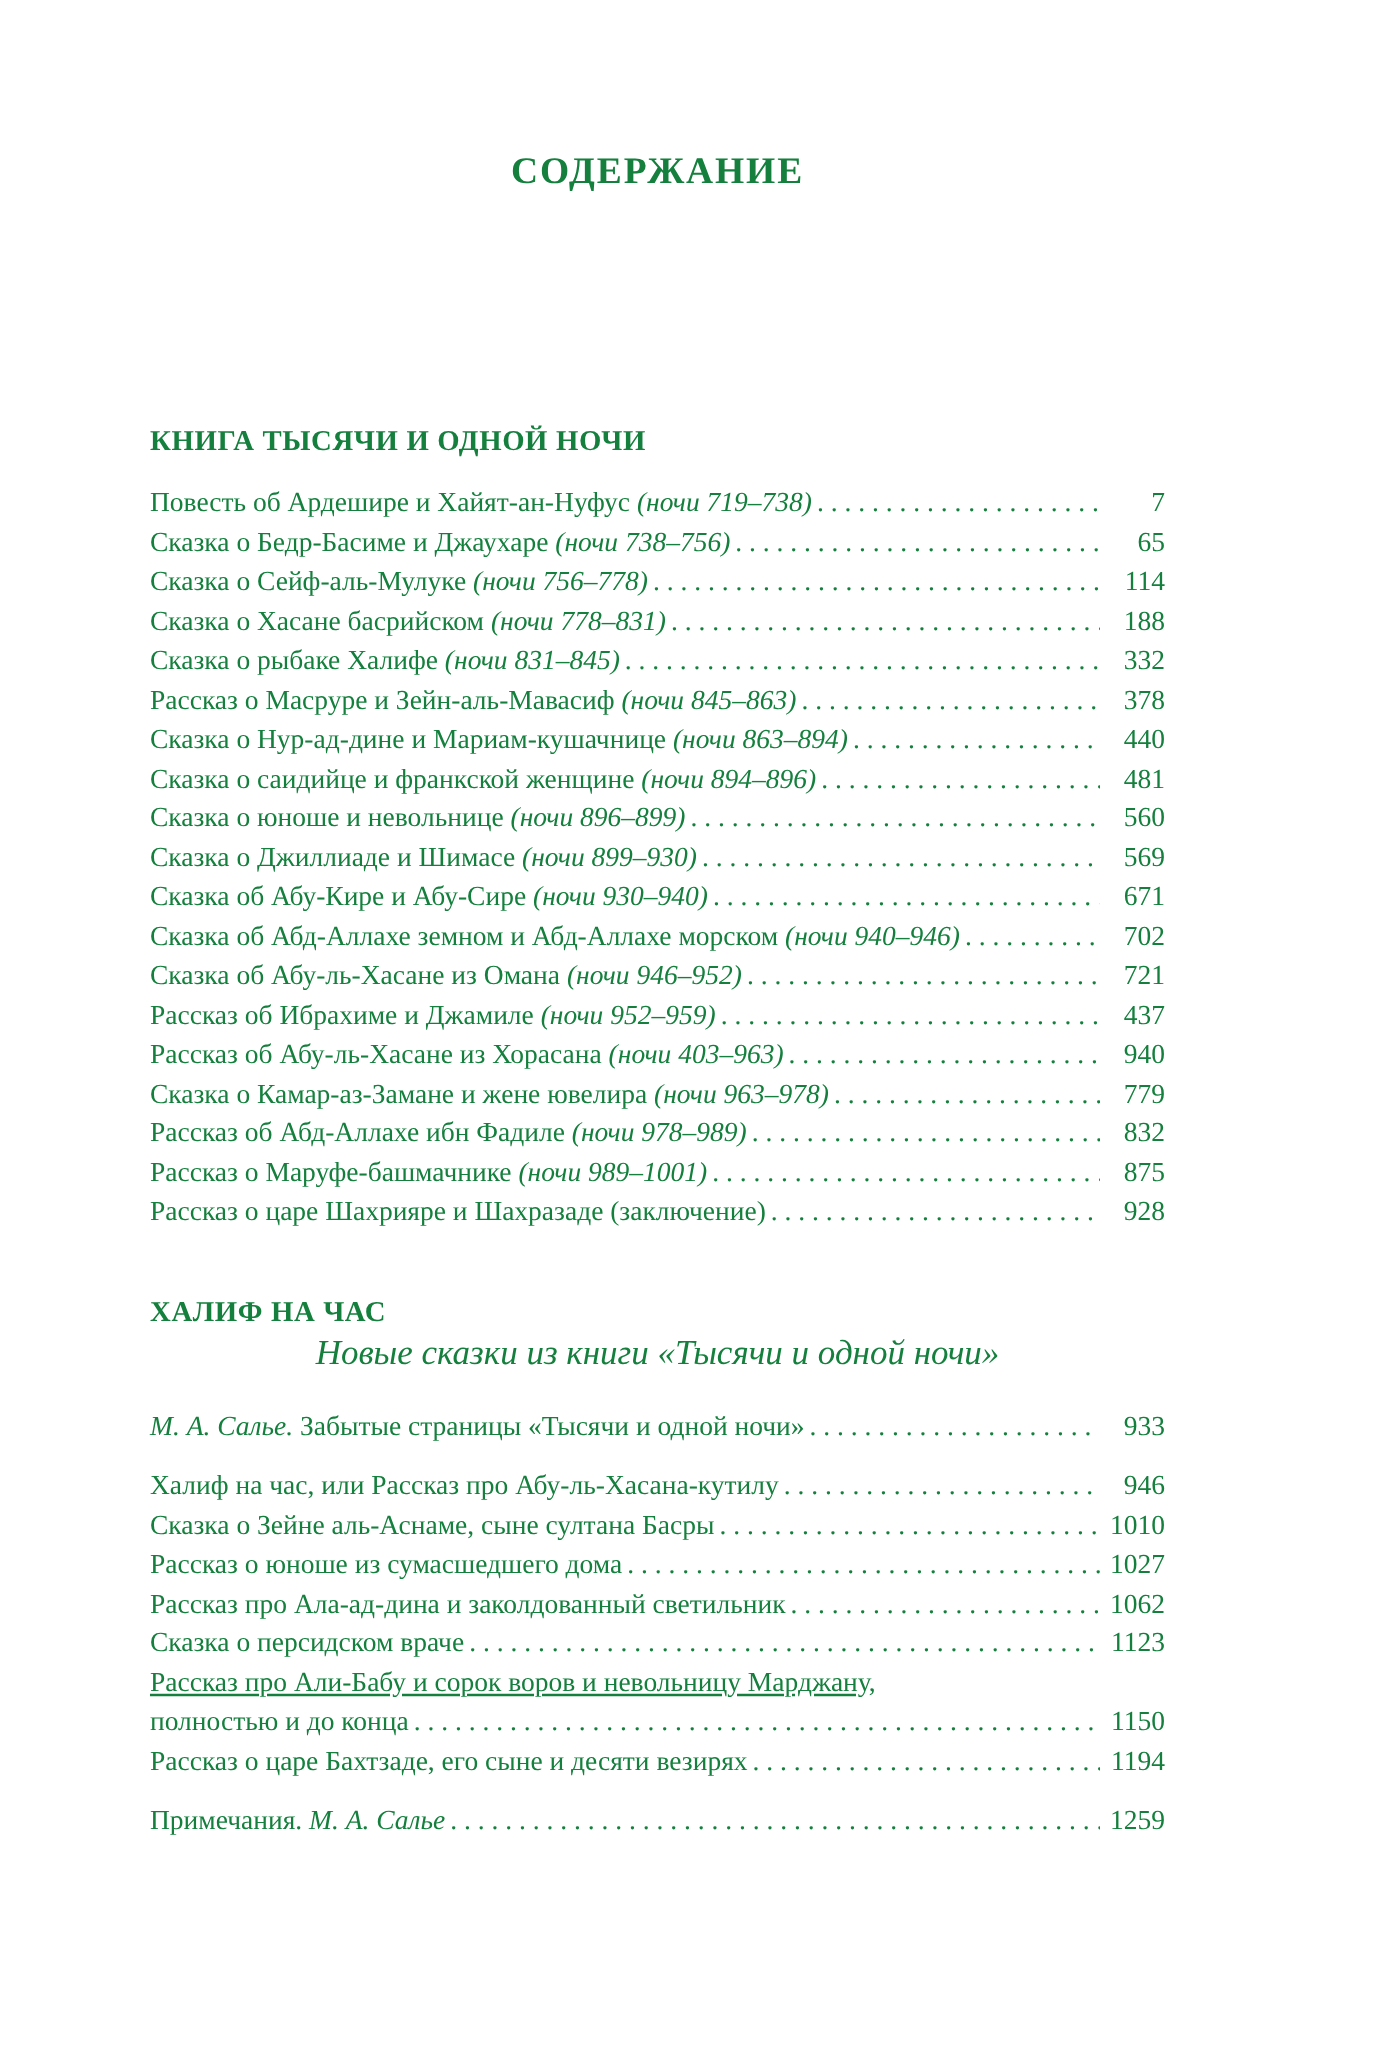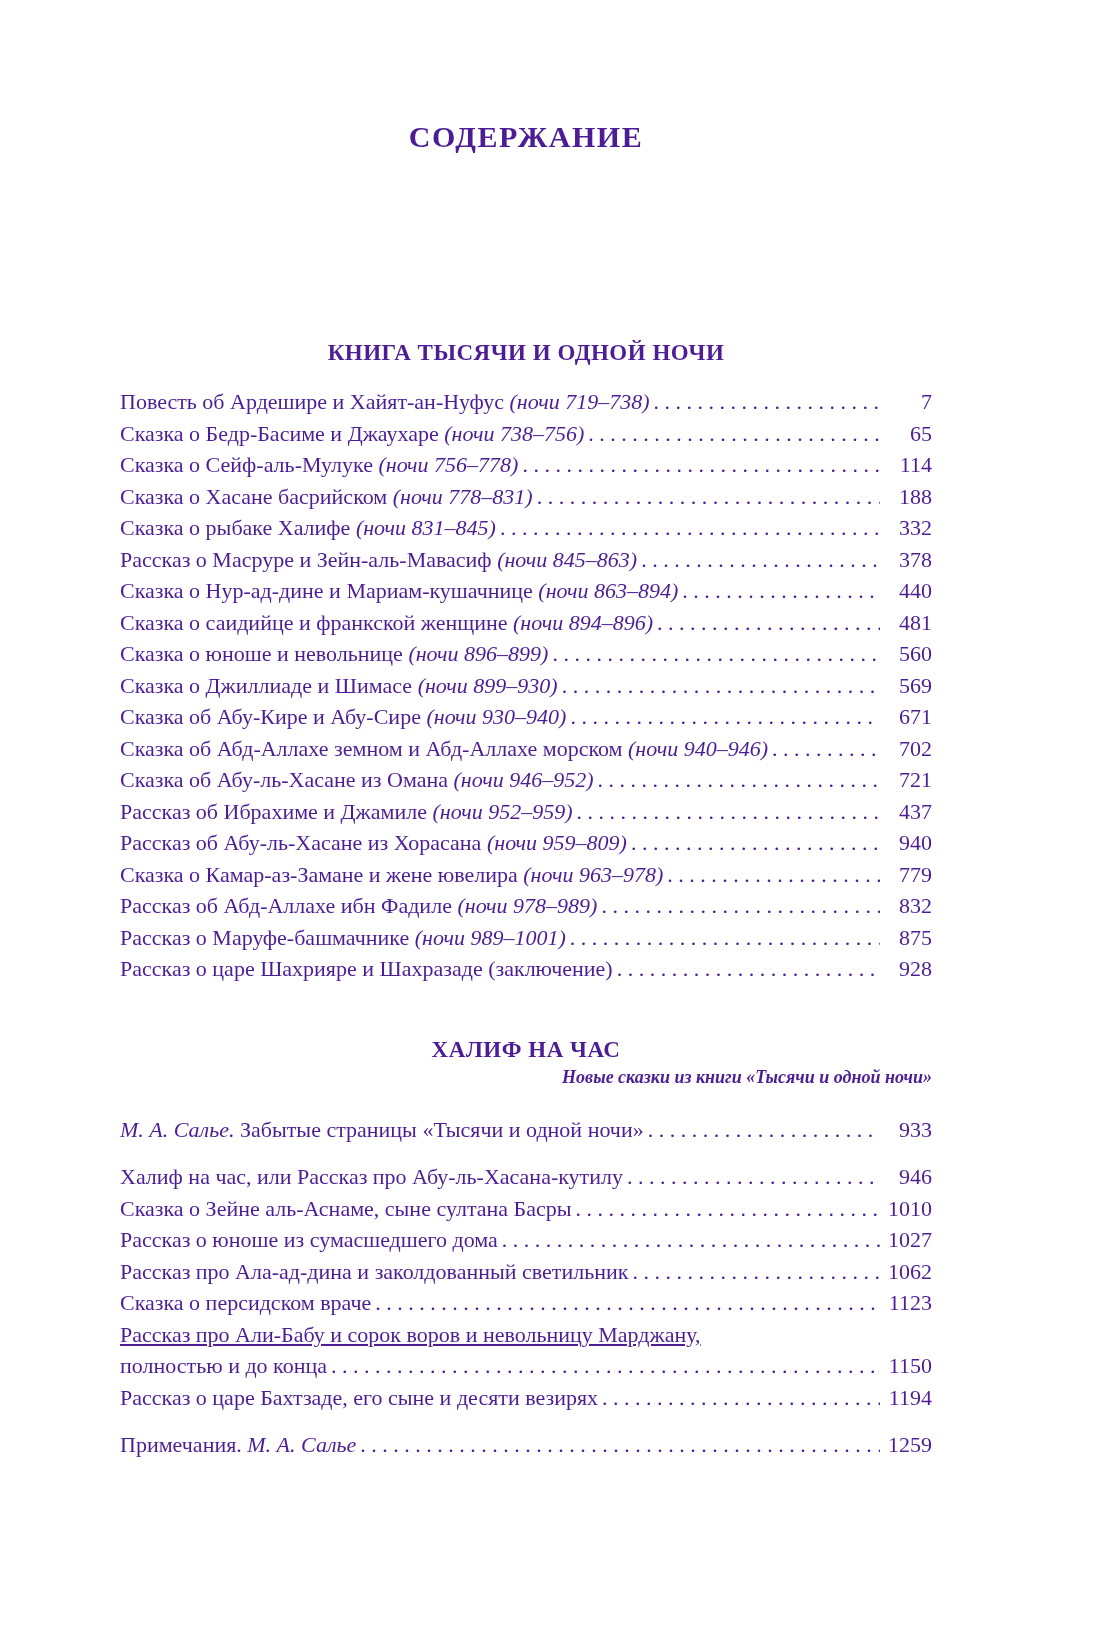--- a/index.html
+++ b/index.html
@@ -5,51 +5,49 @@
   html, body {
     margin: 0;
     padding: 0;
     background: #ffffff;
   }
   .page {
     position: relative;
     width: 993px;
     height: 1650px;
     background: #ffffff;
-    color: #4c1d95;
+    color: #15803d;
     font-family: "Liberation Serif", "DejaVu Serif", serif;
     overflow: hidden;
   }
   .content {
     position: absolute;
     left: 120px;
     top: 0;
     width: 812px;
   }
   .doc-title {
     margin-top: 120px;
     text-align: center;
     font-size: 30px;
     font-weight: bold;
     letter-spacing: 1.5px;
   }
   .section-heading {
-    text-align: center;
     font-size: 23px;
     font-weight: bold;
     letter-spacing: 0.5px;
   }
   .heading-1 { margin-top: 186px; margin-bottom: 20px; }
   .heading-2 { margin-top: 52px; margin-bottom: 4px; }
   .section-subtitle {
-    text-align: right;
-    font-size: 18px;
+    text-align: center;
+    font-size: 28px;
     font-style: italic;
     margin-bottom: 26px;
-    font-weight: bold;
   }
   .toc-list { width: 100%; }
   .toc-row {
     display: flex;
     align-items: center;
     font-size: 22px;
     line-height: 31.5px;
     width: 100%;
   }
   .toc-text { white-space: nowrap; }
@@ -154,21 +152,21 @@
           <span class="toc-text"><span class="t-roman">Сказка об Абу-ль-Хасане из Омана </span><span class="t-italic">(ночи 946–952)</span></span>
           <span class="leader"></span>
           <span class="page-num">721</span>
         </div>
         <div class="toc-row">
           <span class="toc-text"><span class="t-roman">Рассказ об Ибрахиме и Джамиле </span><span class="t-italic">(ночи 952–959)</span></span>
           <span class="leader"></span>
           <span class="page-num">437</span>
         </div>
         <div class="toc-row">
-          <span class="toc-text"><span class="t-roman">Рассказ об Абу-ль-Хасане из Хорасана </span><span class="t-italic">(ночи 959–809)</span></span>
+          <span class="toc-text"><span class="t-roman">Рассказ об Абу-ль-Хасане из Хорасана </span><span class="t-italic">(ночи 403–963)</span></span>
           <span class="leader"></span>
           <span class="page-num">940</span>
         </div>
         <div class="toc-row">
           <span class="toc-text"><span class="t-roman">Сказка о Камар-аз-Замане и жене ювелира </span><span class="t-italic">(ночи 963–978)</span></span>
           <span class="leader"></span>
           <span class="page-num">779</span>
         </div>
         <div class="toc-row">
           <span class="toc-text"><span class="t-roman">Рассказ об Абд-Аллахе ибн Фадиле </span><span class="t-italic">(ночи 978–989)</span></span>

